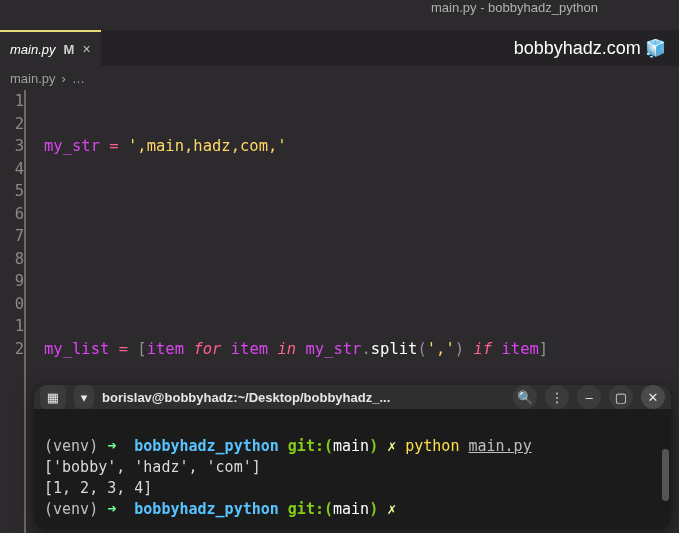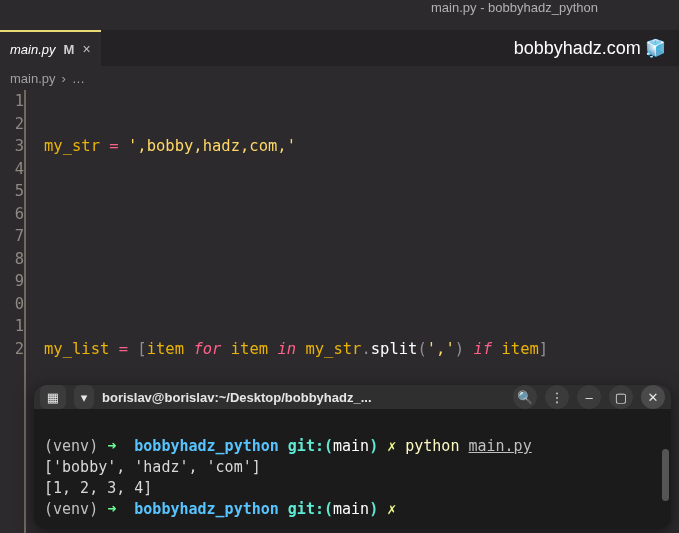--- a/index.html
+++ b/index.html
@@ -66,21 +66,21 @@
     position: relative;
   }
   .gutter .ln { height: 22.5px; }
   .glow-bar {
     position: absolute; left: 24px; top: 0; width: 2px; height: 100%;
     background: #6e6a60;
   }
   .codecol { padding-left: 18px; white-space: pre; }
   .codecol .row { height: 22.5px; }
   
-  .t-var  { color: #eab308; }
+  .t-var  { color: #d946ef; }
   .t-op   { color: #ff6188; }
   .t-str  { color: #ffd866; }
   .t-kw   { color: #ff6188; font-style: italic; }
   .t-func { color: #a9dc76; }
   .t-call { color: #ffffff; }
   .t-punc { color: #919090; }
   .t-dot  { color: #919090; }
   .t-cmt  { color: #7c7b73; }
   .terminal {
     position: absolute;
@@ -115,24 +115,24 @@
     padding: 6px 10px;
     font-size: 15px;
     line-height: 21px;
     white-space: pre;
     color: #d9d9d9;
     position: relative;
   }
   .p-venv { color: #c0c0c0; margin-top: 36px; }
   .p-arrow{ color: #69ff94; font-weight: bold;}
   .p-dir  { color: #58c4ff; font-weight: bold;}
-  .p-git  { color: #5eead4; font-weight: bold;}
+  .p-git  { color: #84cc16; font-weight: bold;}
   .p-br   { color: #ffffff; font-weight: normal;}
   .p-x    { color: #f1fa8c; font-weight: bold;}
-  .p-cmd  { color: #fef9c3; }
+  .p-cmd  { color: #fde047; }
   .p-file { color: #bfbfbf; text-decoration: underline; }
   .term-scroll {
     position: absolute; right: 2px; top: 40px; width: 7px; height: 52px;
     background: #555; border-radius: 4px;
   }
 </style>
 </head>
 <body>
 
 <div class="titlebar">
@@ -167,40 +167,40 @@
     <div class="ln">5</div>
     <div class="ln">6</div>
     <div class="ln">7</div>
     <div class="ln">8</div>
     <div class="ln">9</div>
     <div class="ln">0</div>
     <div class="ln">1</div>
     <div class="ln">2</div>
   </div>
   <div class="codecol">
-    <div class="row"><span class="t-var">my_str</span> <span class="t-op">=</span> <span class="t-str">',bobby,hadz,com,'</span></div>
+    <div class="row"><span class="t-var">my_str</span> <span class="t-op">=</span> <span class="t-str">',main,hadz,com,'</span></div>
     <div class="row"></div>
     <div class="row"></div>
     <div class="row"><span class="t-var">my_list</span> <span class="t-op">=</span> <span class="t-punc">[</span><span class="t-var">item</span> <span class="t-kw">for</span> <span class="t-var">item</span> <span class="t-kw">in</span> <span class="t-var">my_str</span><span class="t-dot">.</span><span class="t-call">split</span><span class="t-punc">(</span><span class="t-str">','</span><span class="t-punc">)</span> <span class="t-kw">if</span> <span class="t-var">item</span><span class="t-punc">]</span></div>
     <div class="row"><span class="t-func">print</span><span class="t-punc">(</span><span class="t-var">my_list</span><span class="t-punc">)</span><span class="t-cmt">  # 👉 ['bobby', 'hadz', 'com']</span></div>
     <div class="row"></div>
     
     
     
     
     
     
   </div>
 </div>
 
 <div class="terminal">
   <div class="term-header">
     <span class="th-btn">▦</span>
     <span class="th-btn" style="width:20px">▾</span>
-    <span class="th-title">borislav@borislav:~/Desktop/bobbyhadz_...</span>
+    <span class="th-title">borislav@bobbyhadz:~/Desktop/bobbyhadz_...</span>
     <span class="th-spacer"></span>
     <span class="th-btn round">🔍</span>
     <span class="th-btn round">⋮</span>
     <span class="th-btn round">–</span>
     <span class="th-btn round">▢</span>
     <span class="th-btn round" style="background:#4a4a4a">✕</span>
   </div>
   <div class="term-body">
 <span class="p-venv">(venv)</span> <span class="p-arrow">➜</span>  <span class="p-dir">bobbyhadz_python</span> <span class="p-git">git:(</span><span class="p-br">main</span><span class="p-git">)</span> <span class="p-x">✗</span> <span class="p-cmd">python</span> <span class="p-file">main.py</span>
 <span>['bobby', 'hadz', 'com']</span>

